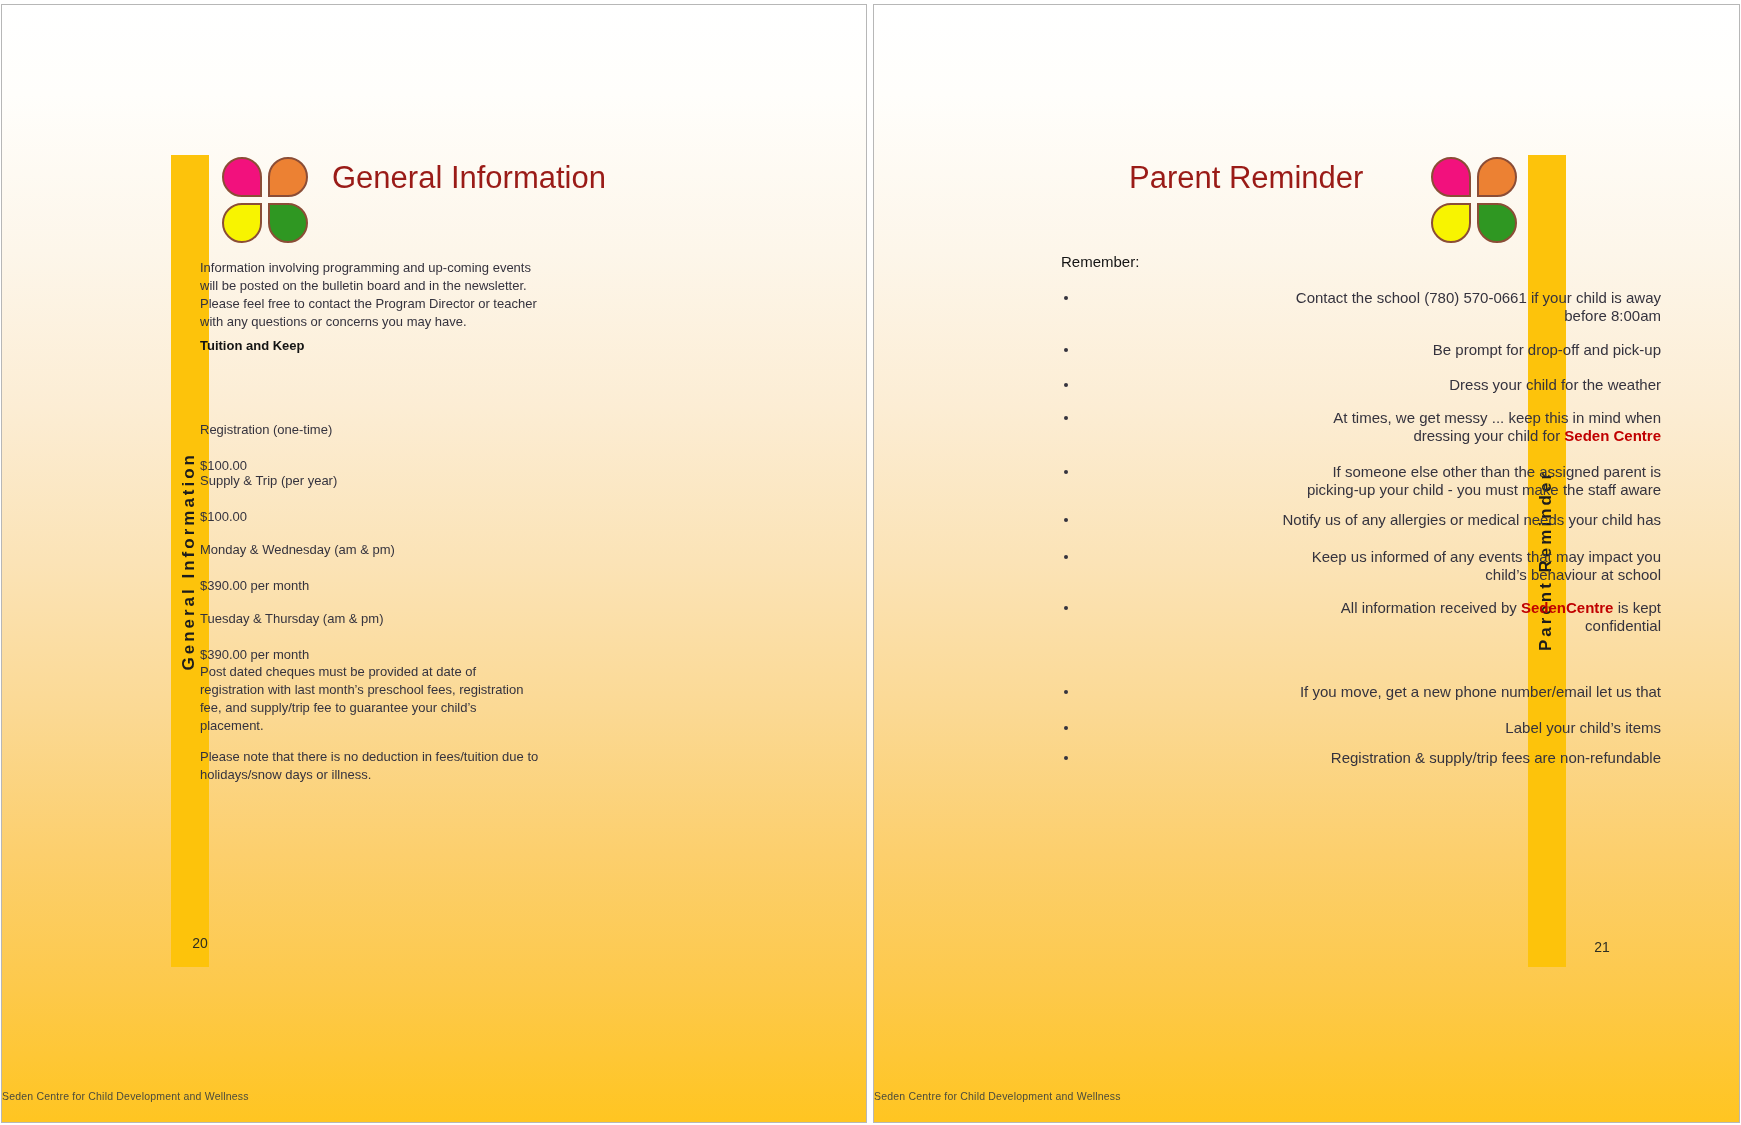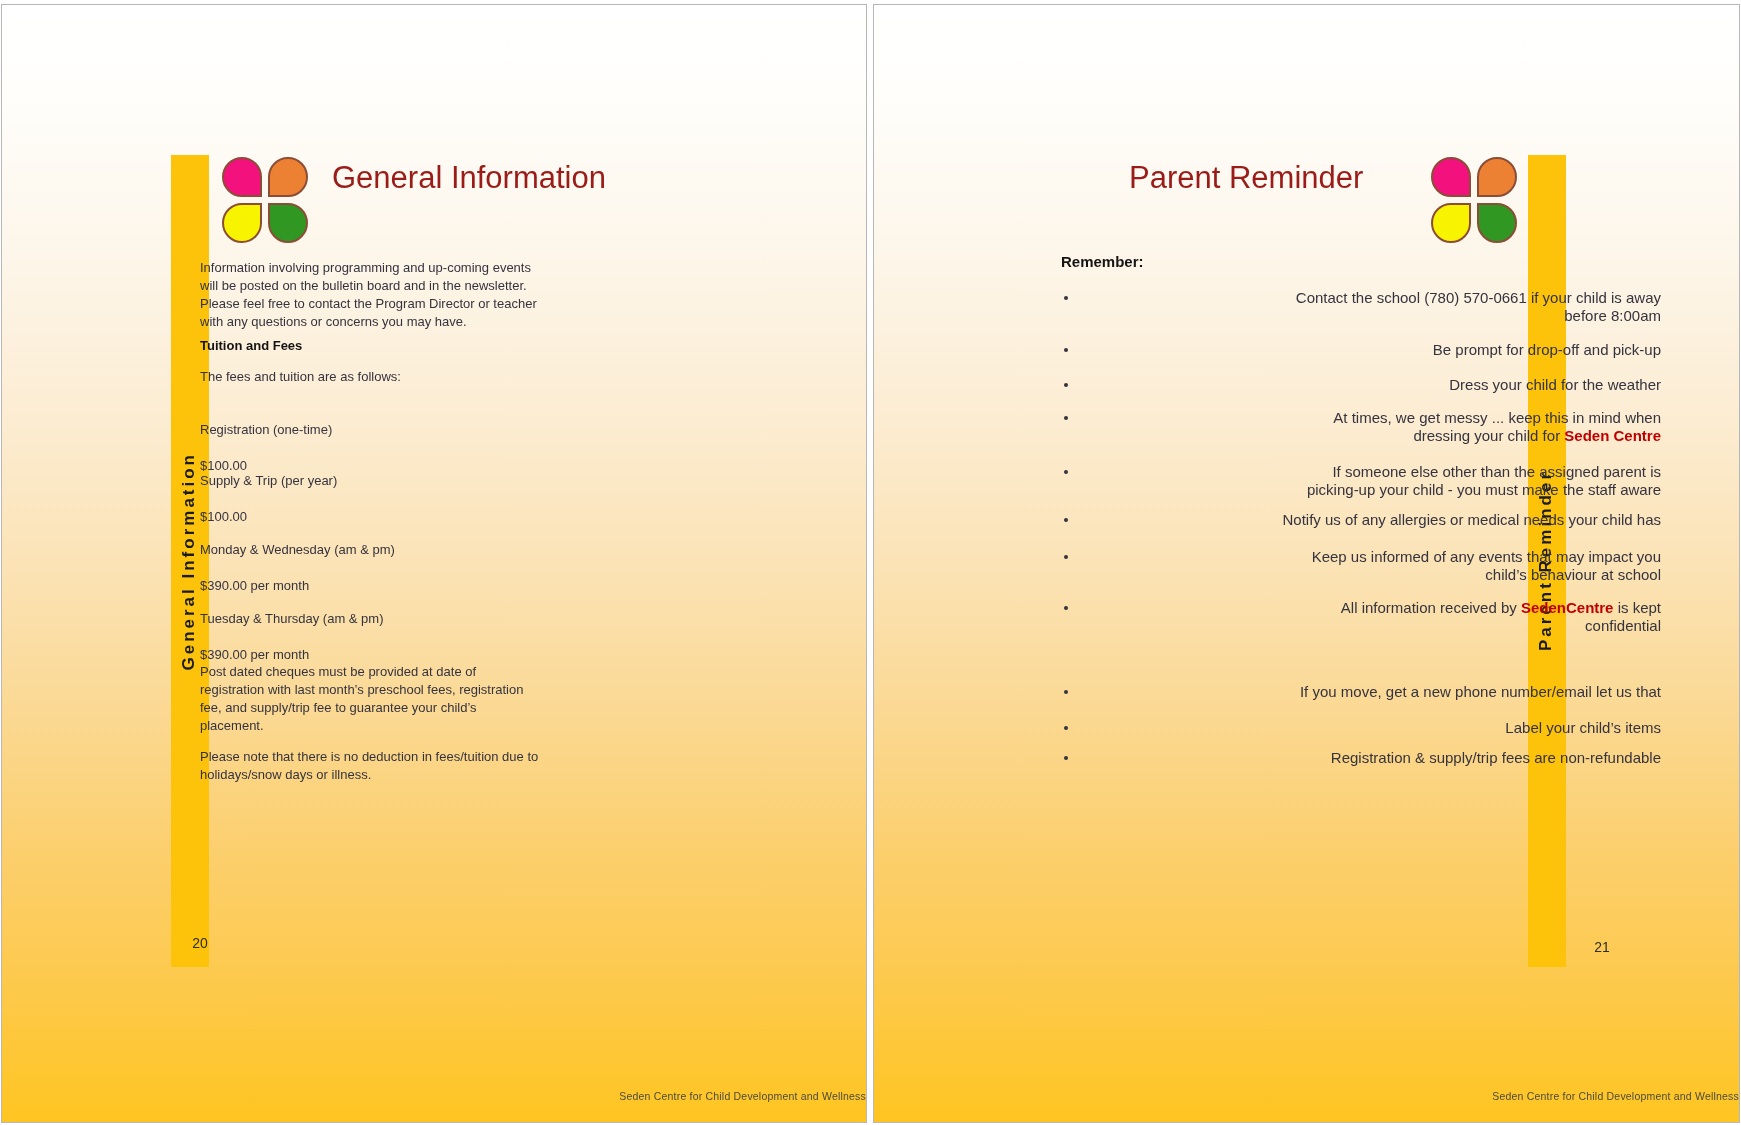--- a/index.html
+++ b/index.html
@@ -33,28 +33,28 @@
   .petal.br{background:#2f9722;border-radius:0 50% 50% 50%;}
 
   .title{position:absolute;top:155px;font-size:31px;color:#9a1b17;white-space:nowrap;line-height:36px;}
   .page-left  .title{left:330px;}
   .page-right .title{left:255px;}
 
   .para{position:absolute;left:198px;width:470px;font-size:13px;line-height:18px;
         color:#35333e;white-space:pre-line;}
   .bold-head{font-weight:bold;color:#141414;}
 
-  .remember{position:absolute;left:187px;top:248px;font-size:15px;font-weight:bold;color:#141414;}
+  .remember{position:absolute;left:187px;top:248px;font-size:15px;font-weight:normal;color:#141414;}
   .bullet{position:absolute;left:187px;width:600px;padding-left:18px;box-sizing:border-box;
           font-size:15px;line-height:18px;color:#35333e;white-space:pre-line;text-align:right;}
   .bullet::before{content:"";position:absolute;left:3px;top:7px;width:4px;height:4px;
                   border-radius:50%;background:#35333e;}
   .em-red{color:#c00000;font-weight:bold;}
 
-  .footer{position:absolute;left:0;right:0;top:1085px;text-align:right;
+  .footer{position:absolute;left:0;right:0;top:1085px;text-align:left;
           font-size:10.5px;color:#4b4b3c;letter-spacing:0.2px;}
 </style>
 </head>
 <body>
 
 <div class="spread">
 
   <div class="page page-left">
     <div class="side-bar">
       <span class="v-label">General Information</span>
@@ -67,22 +67,21 @@
       <div class="petal bl"></div>
       <div class="petal br"></div>
     </div>
 
     <div class="title">General Information</div>
 
     <div class="para" style="top:254px">Information involving programming and up-coming events
 will be posted on the bulletin board and in the newsletter.
 Please feel free to contact the Program Director or teacher
 with any questions or concerns you may have.</div>
-    <div class="para bold-head" style="top:332px">Tuition and Fees</div>
-    <div class="para" style="top:363px">The fees and tuition are as follows:</div>
+    <div class="para bold-head" style="top:332px">Tuition and Keep</div>
 
     <div class="para" style="top:398px">
       <div>Registration (one-time)</div>
       <div>$100.00</div>
     </div>
     <div class="para" style="top:449px">
       <div>Supply &amp; Trip (per year)</div>
       <div>$100.00</div>
     </div>
     <div class="para" style="top:518px">

